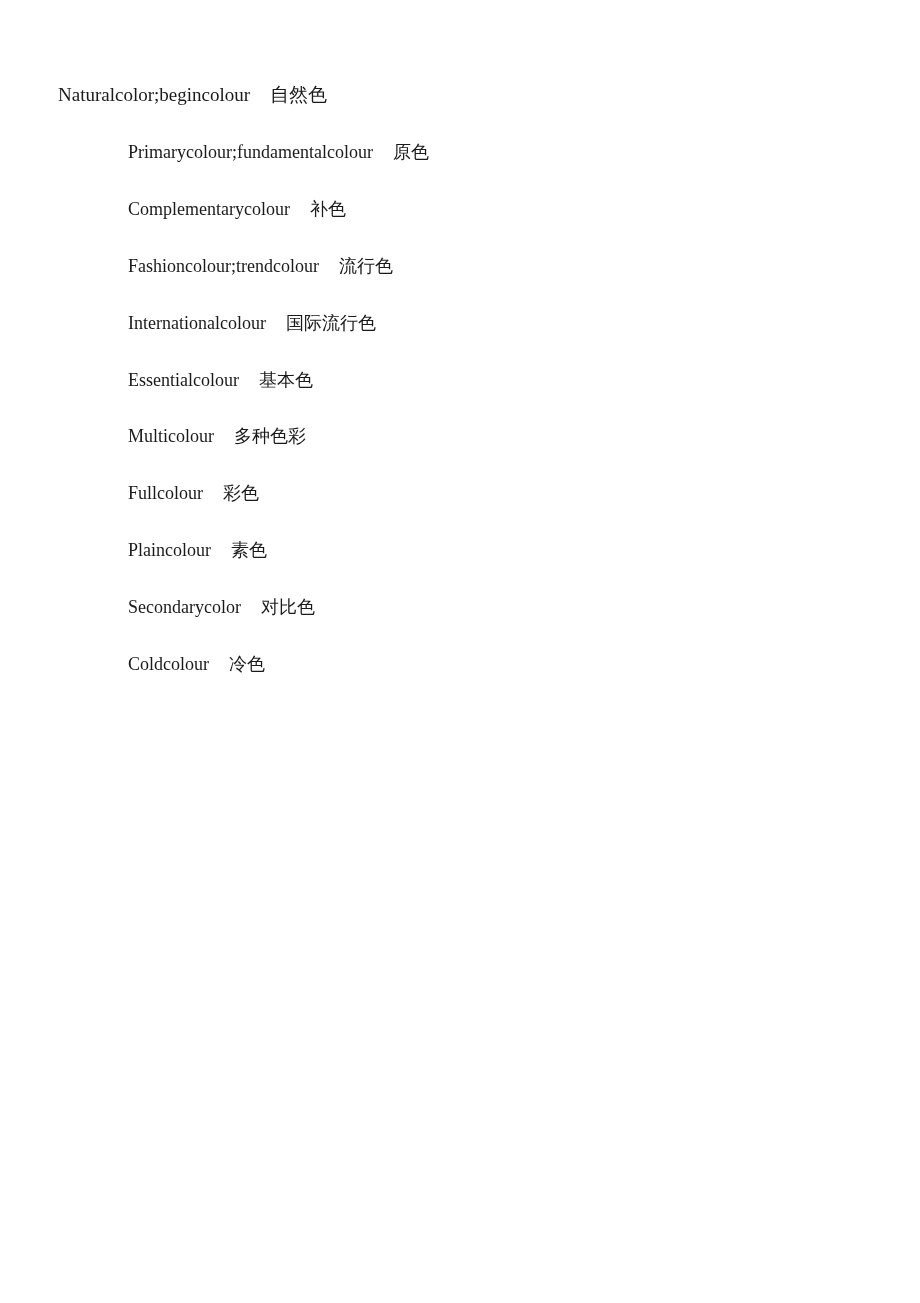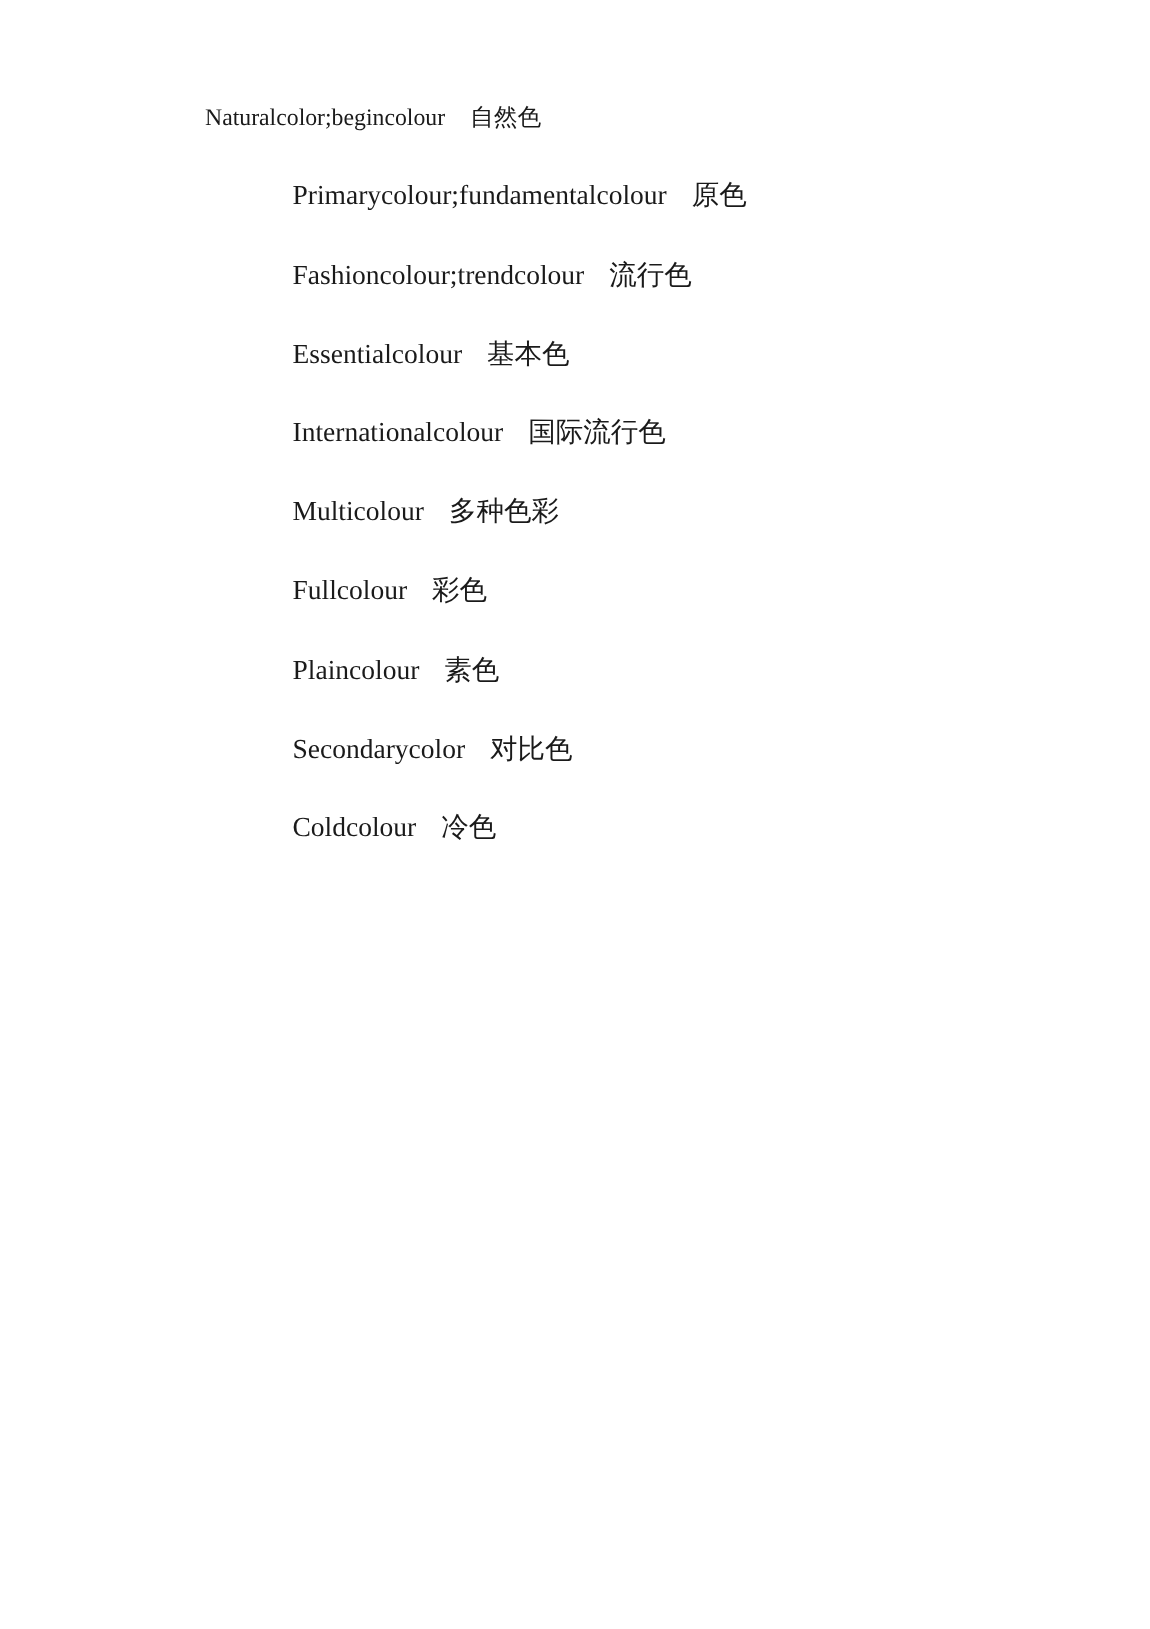--- a/index.html
+++ b/index.html
@@ -12,55 +12,55 @@
       width: 920px;
       min-height: 1303px;
       background: #ffffff;
       font-family: "Times New Roman", Times, serif;
       font-size: 18px;
       color: #1a1a1a;
       padding: 80px 0 80px 0;
     }
 
     .content {
-      padding-left: 120px;
-      margin-left: 44px;
+      padding-left: 58px;
     }
 
     .entry {
       margin-bottom: 28px;
       line-height: 1.6;
     }
 
     .entry-main {
       font-size: 19px;
       padding-left: 0;
     }
 
     .entry-indented {
       padding-left: 70px;
-      font-size: 22px;
+      font-size: 18px;
     }
 
     .term {
       font-family: "Times New Roman", Times, serif;
     }
 
     .translation {
       margin-left: 20px;
     }
   </style>
 </head>
 <body>
 
 <div class="content">
 
 <div class="entry entry-main"><span class="term">Naturalcolor;begincolour</span><span class="translation">自然色</span></div>
     <div class="entry entry-indented"><span class="term">Primarycolour;fundamentalcolour</span><span class="translation">原色</span></div>
+    <div class="entry entry-indented"><span class="term">Complementarycolour</span><span class="translation">补色</span></div>
     <div class="entry entry-indented"><span class="term">Fashioncolour;trendcolour</span><span class="translation">流行色</span></div>
+    <div class="entry entry-indented"><span class="term">Internationalcolour</span><span class="translation">国际流行色</span></div>
     <div class="entry entry-indented"><span class="term">Essentialcolour</span><span class="translation">基本色</span></div>
-    <div class="entry entry-indented"><span class="term">Internationalcolour</span><span class="translation">国际流行色</span></div>
     <div class="entry entry-indented"><span class="term">Multicolour</span><span class="translation">多种色彩</span></div>
     <div class="entry entry-indented"><span class="term">Fullcolour</span><span class="translation">彩色</span></div>
     <div class="entry entry-indented"><span class="term">Plaincolour</span><span class="translation">素色</span></div>
     <div class="entry entry-indented"><span class="term">Secondarycolor</span><span class="translation">对比色</span></div>
     <div class="entry entry-indented"><span class="term">Coldcolour</span><span class="translation">冷色</span></div>
   </div>
 
 </body></html>

